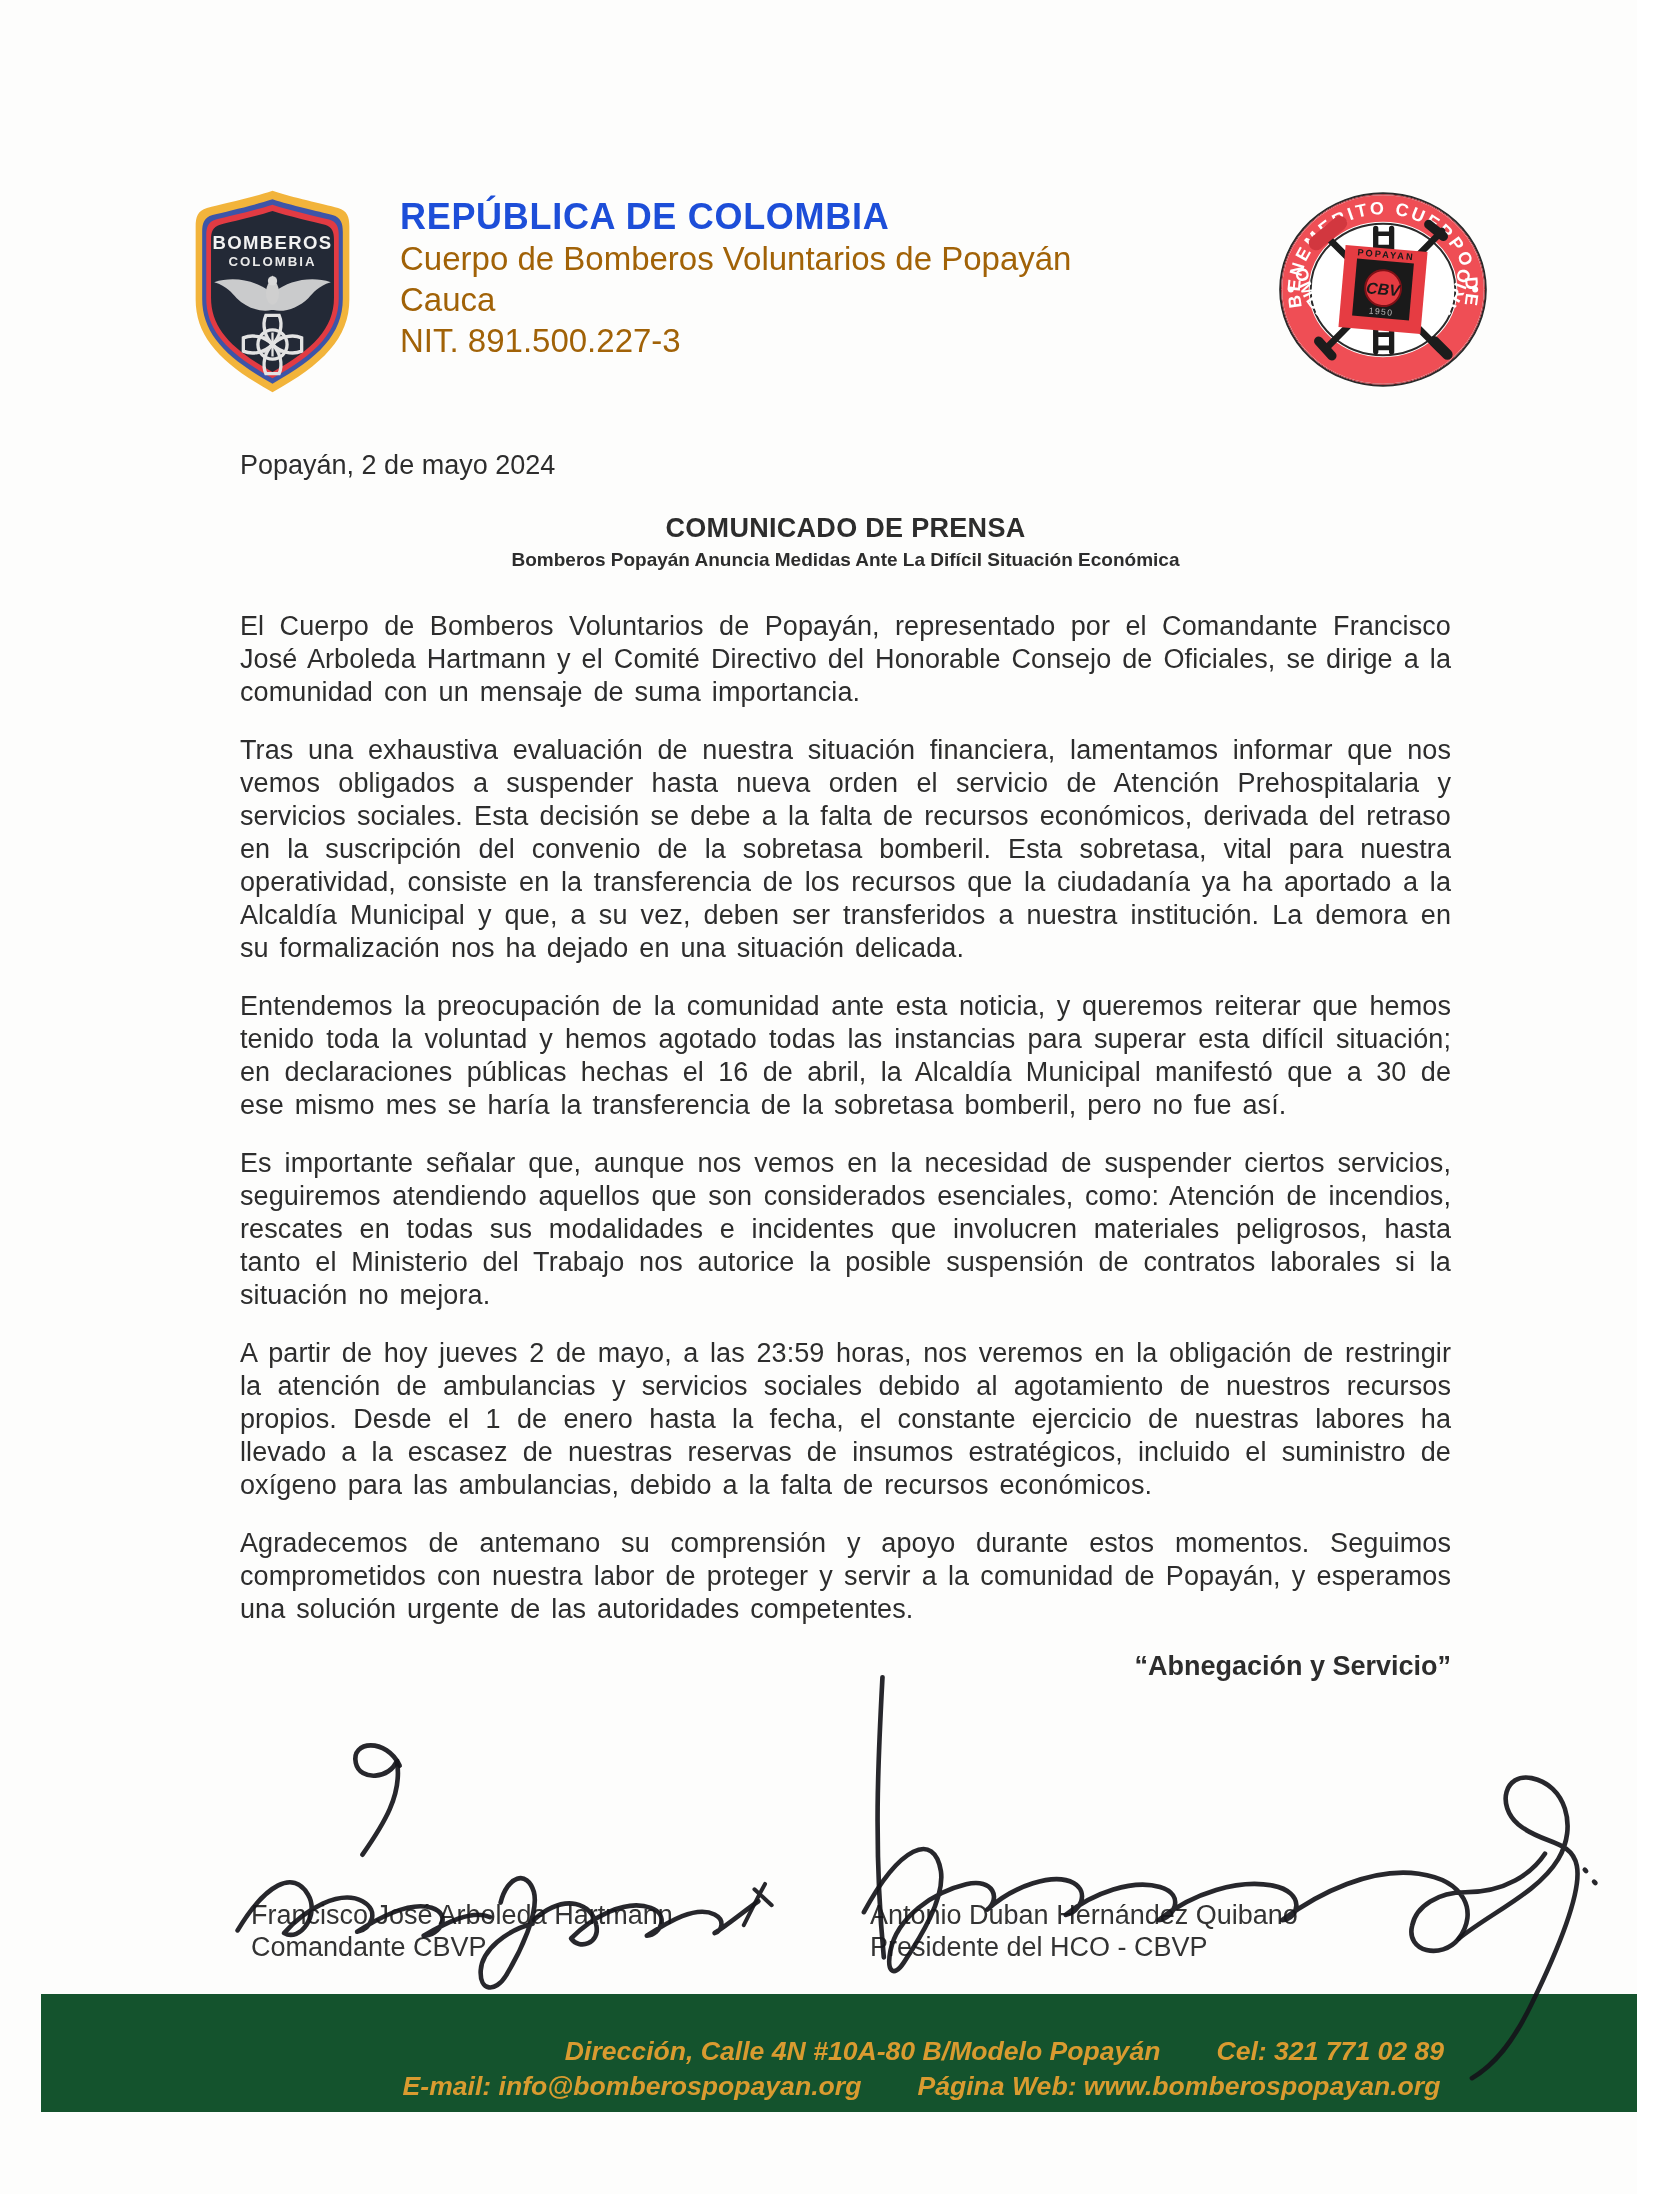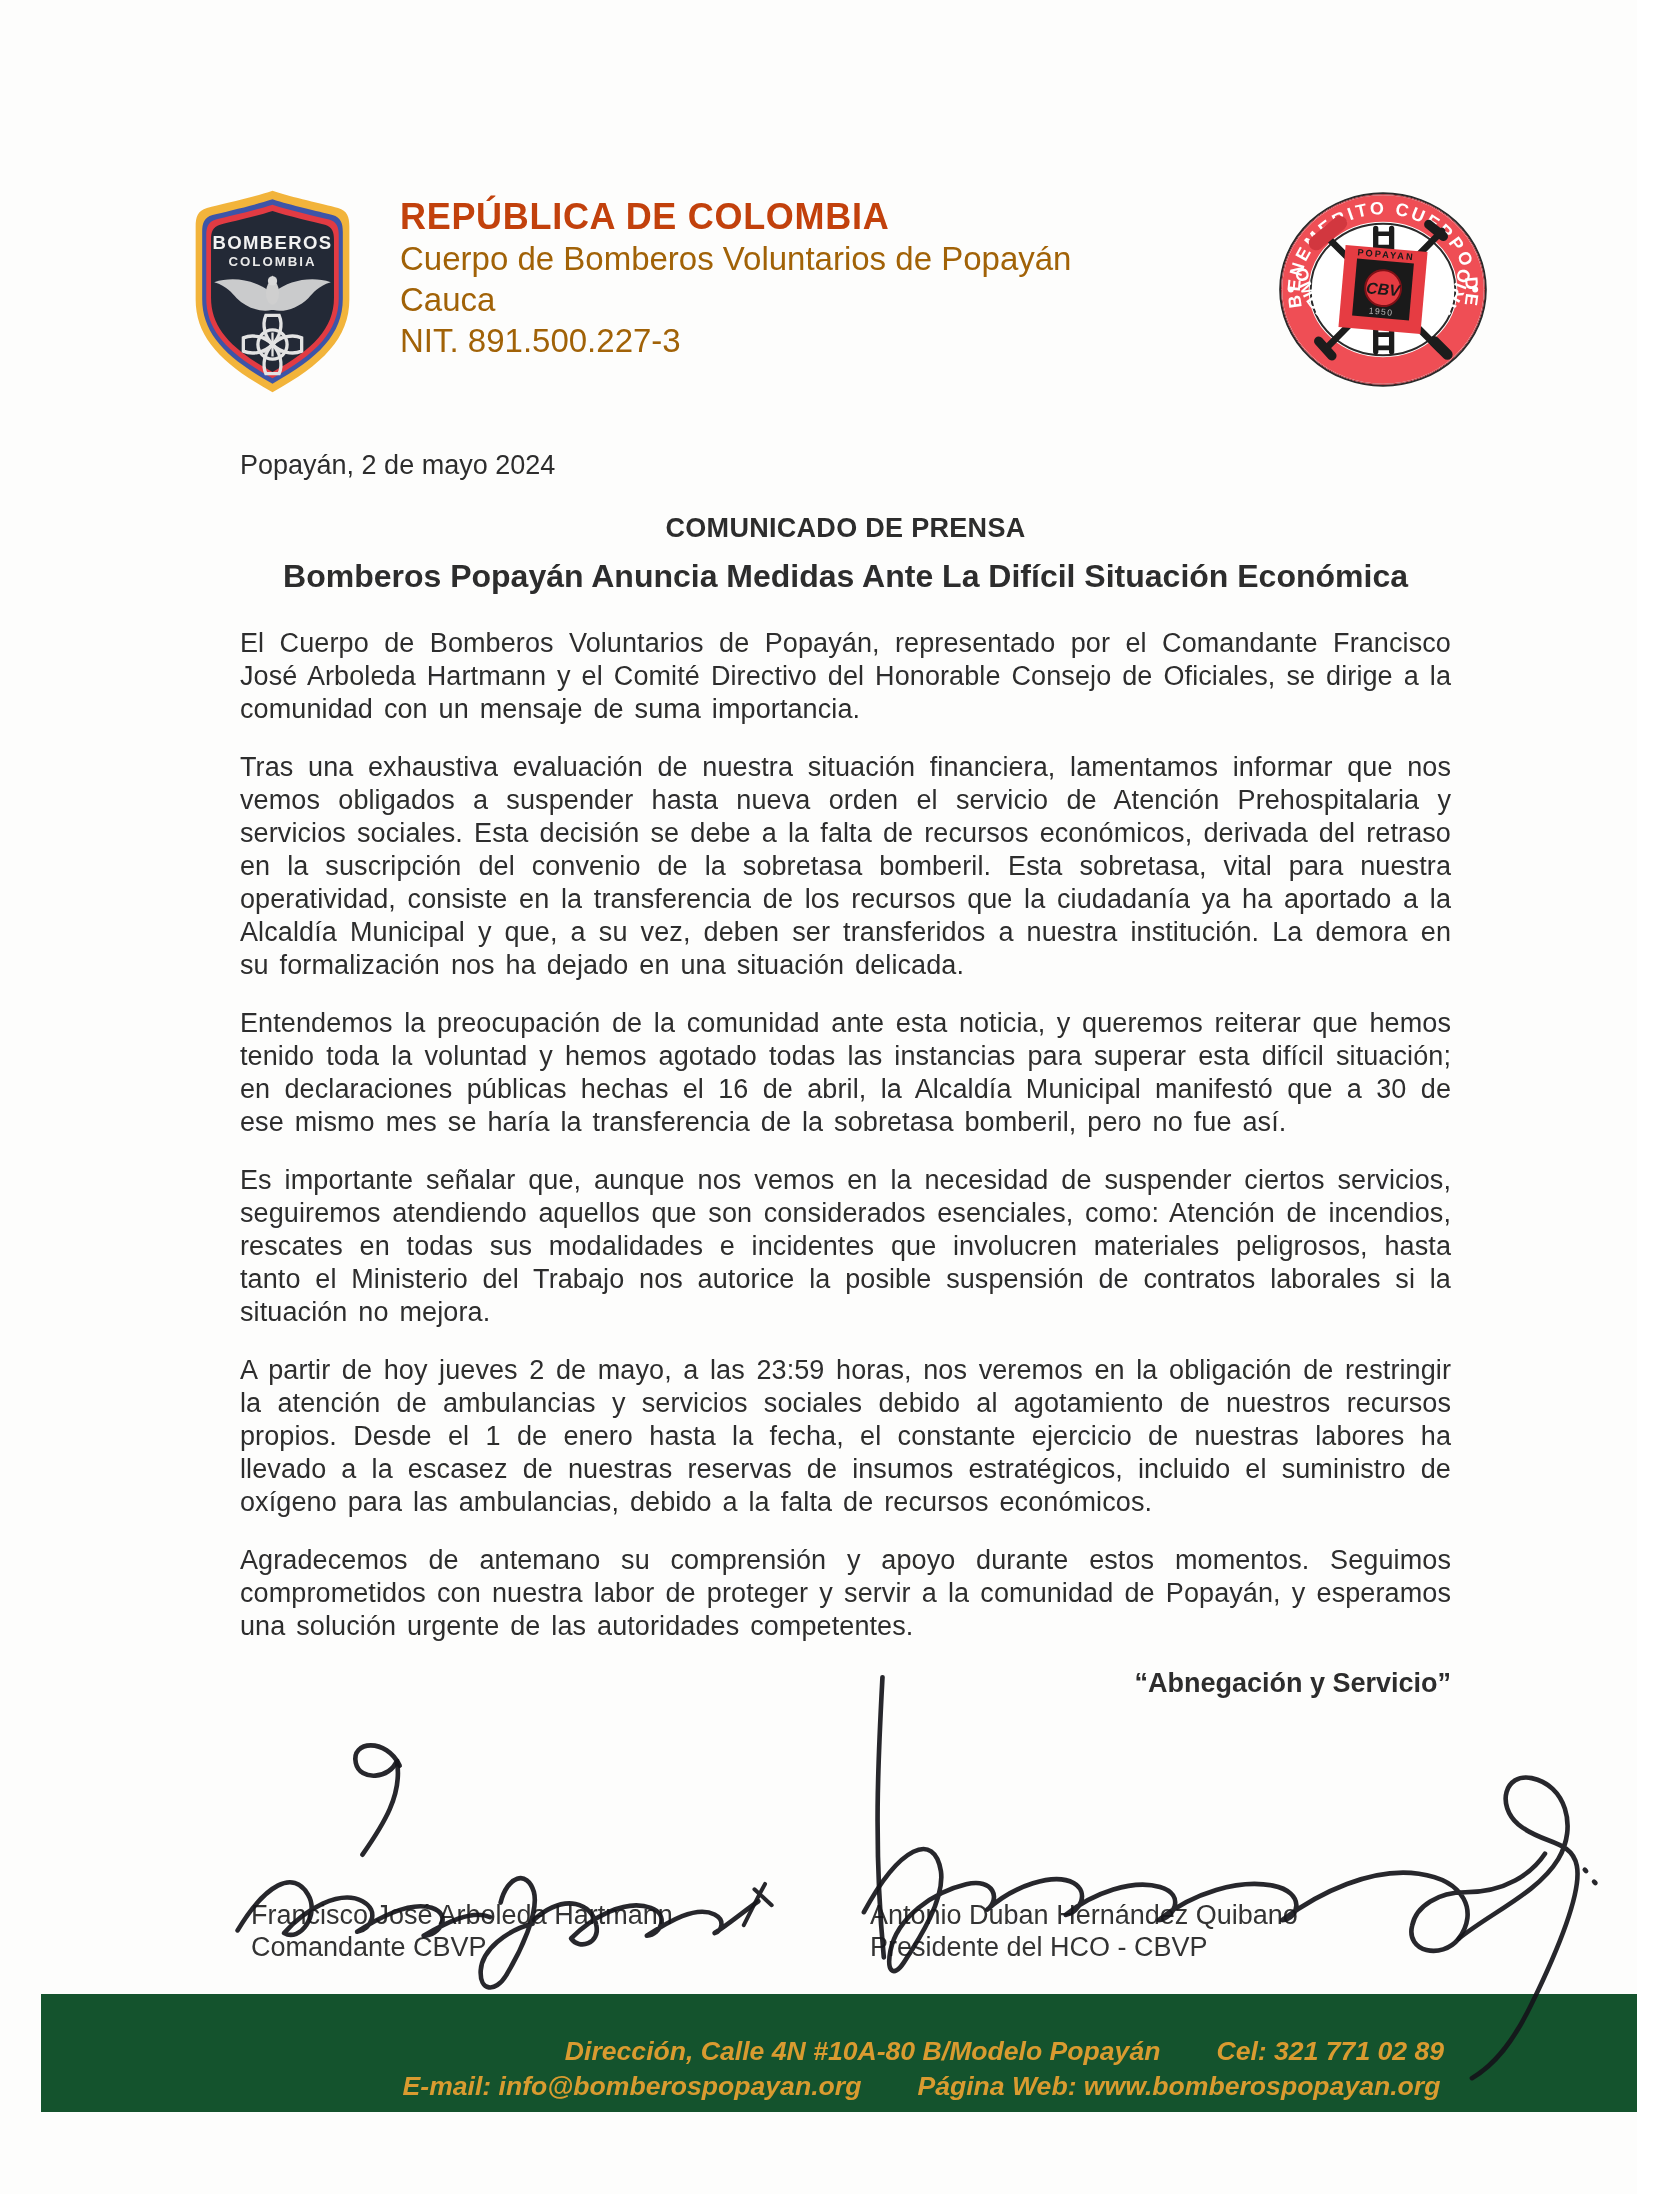--- a/index.html
+++ b/index.html
@@ -3,29 +3,29 @@
 <meta charset="utf-8">
 <style>
   html,body{margin:0;padding:0;background:#ffffff;}
   .page{position:relative;width:1637px;height:2194px;background:#fdfdfc;overflow:hidden;
         font-family:"Liberation Sans", sans-serif;color:#2d2d2d;}
 
   
   .shield-logo{position:absolute;left:193px;top:188px;width:159px;height:207px;}
   .seal-logo{position:absolute;left:1276px;top:190px;width:214px;height:199px;}
   .org-block{position:absolute;left:400px;top:196px;width:830px;}
-  .org-country{font-size:36px;line-height:42px;font-weight:bold;letter-spacing:0.7px;color:#c2410c;}
+  .org-country{font-size:36px;line-height:42px;font-weight:bold;letter-spacing:0.7px;color:#1d4ed8;}
   .org-line{font-size:33px;line-height:41px;color:#a16207;}
 
   
   .content{position:absolute;left:240px;top:449px;width:1211px;}
   .dateline{font-size:27px;line-height:33px;margin:0 0 30.5px 0;}
   .title-block{text-align:center;font-weight:bold;margin:0 0 35px 0;}
   .doc-title{font-size:27px;line-height:31px;letter-spacing:0.3px;}
-  .doc-subtitle{font-size:32px;line-height:31px;margin-top:17px;}
+  .doc-subtitle{font-size:19px;line-height:31px;}
   .content p{margin:0 0 25px 0;text-align:justify;font-size:27px;line-height:33px;
              word-spacing:3.3px;letter-spacing:0.1px;}
   .motto{text-align:right;font-weight:bold;font-size:27px;margin-top:9.3px;}
 
   
   .sig-block{position:absolute;font-size:27px;line-height:32px;color:#333;z-index:2;}
   .sig-left-text{left:251px;top:1899px;}
   .sig-right-text{left:870px;top:1899px;}
   .sig-svg{position:absolute;z-index:3;pointer-events:none;}
   .sig-svg path{fill:none;stroke:#15151a;stroke-linecap:round;stroke-linejoin:round;opacity:0.92;}

